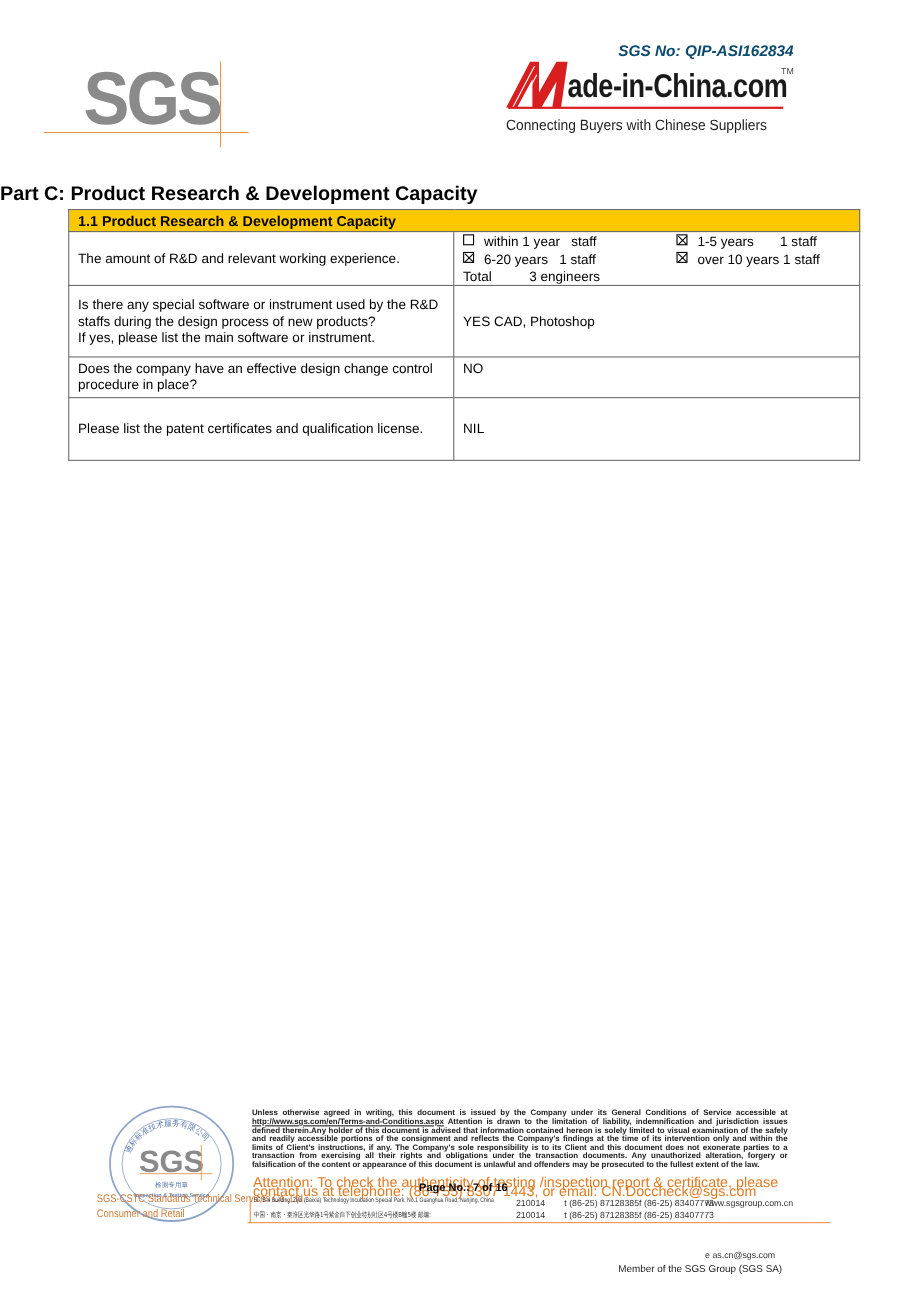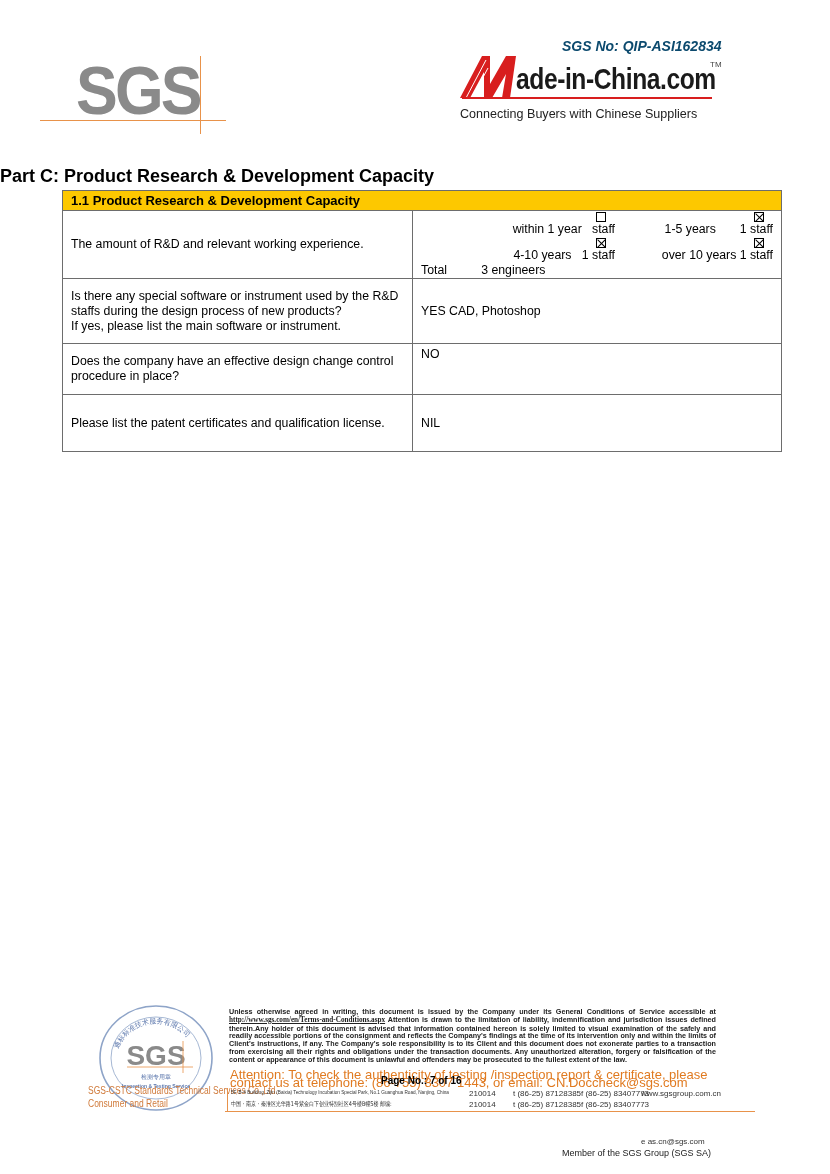--- a/index.html
+++ b/index.html
@@ -22,34 +22,34 @@
 
   .page-title { position: absolute; left: 0; width: 830px; top: 147px; text-align: left; font-weight: bold; font-size: 18px; margin-top: 19px; }
 
   
   table.rd { position: absolute; left: 62px; top: 190px; width: 720px; border-collapse: collapse; font-size: 12.3px; padding-left: 24px; }
   table.rd td { border: 1.5px solid #6d6d6d; vertical-align: middle; padding: 0 8px; }
   table.rd tr.head td { background: #fdc800; font-weight: bold; font-size: 13px; height: 17px; padding: 1px 8px; }
   table.rd td.q { width: 333px; line-height: 15px; }
   table.rd td.a { line-height: 15px; }
   .exp-grid { display: grid; grid-template-columns: 194px 1fr; row-gap: 1px; padding-top: 1px; }
-  .exp-item { display: flex; align-items: flex-end; white-space: pre; flex-direction: column; }
+  .exp-item { display: flex; align-items: flex-start; white-space: pre; }
   .cb { display: inline-block; width: 10px; height: 10px; border: 1px solid #000; margin-right: 9px; position: relative; box-sizing: border-box; }
   .cb.checked::before, .cb.checked::after { content: ""; position: absolute; left: 4px; top: -1px; width: 1px; height: 11px; background: #000; }
   .cb.checked::before { transform: rotate(45deg); }
   .cb.checked::after { transform: rotate(-45deg); }
   .total { white-space: pre; }
 
   
   .stamp { position: absolute; left: 97px; top: 1003px; width: 118px; height: 110px; }
   .stamp-company { position: absolute; left: 88px; top: 1085px; font-size: 10px; color: #d07a3a; white-space: nowrap; transform: scaleX(0.85); transform-origin: left top; }
   .stamp-company2 { position: absolute; left: 88px; top: 1098px; font-size: 10px; color: #d07a3a; white-space: nowrap; transform: scaleX(0.85); transform-origin: left top; }
 
   .disclaimer { position: absolute; left: 229px; top: 1008px; width: 487px; font-size: 7.2px; line-height: 7.8px; color: #222; text-align: justify; font-weight: bold; }
-  .disclaimer .link { text-decoration: underline; font-family: Liberation Serif, serif; }
+  .disclaimer .link { text-decoration: underline; }
   .attention { position: absolute; left: 230px; top: 1071px; width: 490px; font-size: 13px; line-height: 7.8px; color: #e07a20; font-weight: normal; }
   .page-no { position: absolute; left: 381px; top: 1075px; font-weight: bold; font-size: 10px; color: #000; background: transparent; text-align: right; }
 
   .addr-line { position: absolute; left: 229px; font-size: 8px; color: #333; white-space: nowrap; }
   .addr-line .seg { position: absolute; top: 0; white-space: nowrap; }
   .addr-tick { position: absolute; left: 227px; top: 1088px; width: 1px; height: 24px; background: #e8924a; }
   .footer-rule { position: absolute; left: 225px; top: 1111px; width: 530px; height: 1px; background: #e8924a; }
   .member { position: absolute; left: 562px; top: 1118px; font-size: 9px; color: #222; margin-top: 30px; }
 </style>
 </head>
@@ -86,37 +86,37 @@
     <td class="q">The amount of R&amp;D and relevant working experience.</td>
     <td class="a">
       <div class="exp-grid">
         <div class="exp-item">
           <span class="cb" id="cb0"></span><span>within 1 year   staff</span>
         </div>
         <div class="exp-item">
           <span class="cb checked" id="cb1"></span><span>1-5 years       1 staff</span>
         </div>
         <div class="exp-item">
-          <span class="cb checked" id="cb2"></span><span>4-10 years   1 staff</span>
+          <span class="cb checked" id="cb2"></span><span>6-20 years   1 staff</span>
         </div>
         <div class="exp-item">
           <span class="cb checked" id="cb3"></span><span>over 10 years 1 staff</span>
         </div>
       </div>
       <div class="total">Total          3 engineers</div>
     </td>
   </tr>
   <tr style="height:65px;">
     <td class="q">
       <div>Is there any special software or instrument used by the R&amp;D staffs during the design process of new products?</div>
       <div>If yes, please list the main software or instrument.</div>
     </td>
     <td class="a">YES CAD, Photoshop</td>
   </tr>
-  <tr style="height:51px;">
+  <tr style="height:37px;">
     <td class="q">Does the company have an effective design change control procedure in place?</td>
     <td class="a" style="vertical-align:top;padding-top:3px;"><span>NO</span></td>
   </tr>
   <tr style="height:57px;margin-left:12px;">
     <td class="q">Please list the patent certificates and qualification license.</td>
     <td class="a">NIL</td>
   </tr>
 </tbody>
   </table>
 

